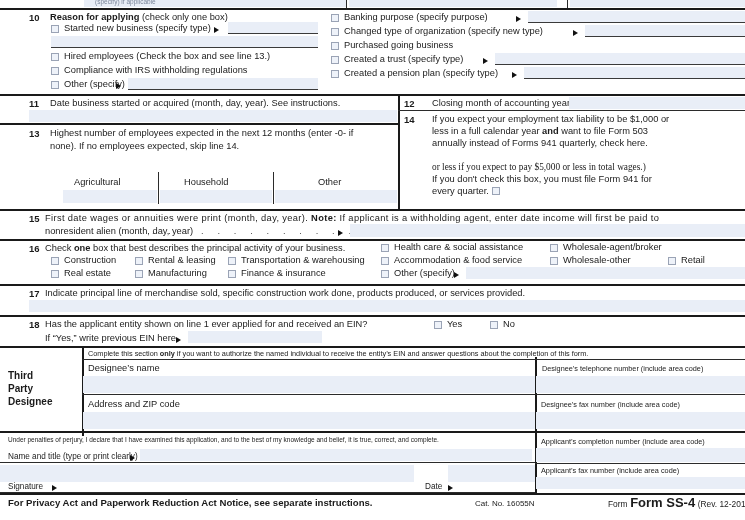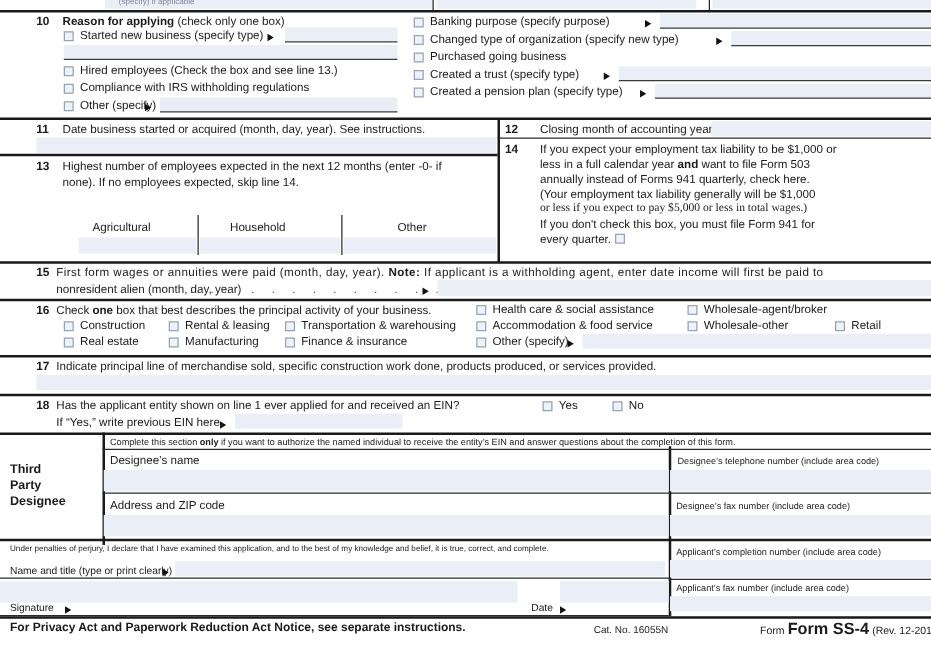--- a/index.html
+++ b/index.html
@@ -127,31 +127,30 @@
   <div class="abs fill" style="left:275px;top:190px;width:122px;height:13px;"></div>
   <div class="vr" style="left:158px;top:172px;height:32px;"></div>
   <div class="vr" style="left:273px;top:172px;height:32px;"></div>
 
   <div class="num" style="left:404px;top:114px;">14</div>
   <div class="txt" style="left:432px;top:114px;">If you expect your employment tax liability to be $1,000 or</div>
   <div class="txt" style="left:432px;top:126px;">
     <span>less in a full calendar year </span><span class="b">and</span><span> want to file Form 503</span>
   </div>
   <div class="txt" style="left:432px;top:138px;">annually instead of Forms 941 quarterly, check here.</div>
-  <div class="txt" style="left:432px;top:150px;">(Your employment tax liability generally will be $1,000</div>
   <div class="txt" style="left:432px;top:162px;font-family:Liberation Serif, serif;">or less if you expect to pay $5,000 or less in total wages.)</div>
   <div class="txt" style="left:432px;top:174px;">If you don't check this box, you must file Form 941 for</div>
   <div class="txt" style="left:432px;top:186px;">every quarter.</div>
   <div class="cb" style="left:492px;top:187px;"></div>
 
   <div class="hr hr-thick" style="top:209px;"></div>
 
   <div class="num" style="left:29px;top:213px;">15</div>
   <div class="txt" style="left:45px;top:213px;letter-spacing:0.35px;">
-    <span>First form wages or annuities were paid (month, day, year). </span><span class="b">Note:</span><span> If applicant is a withholding agent, enter date income will first be paid to</span>
+    <span>First date wages or annuities were print (month, day, year). </span><span class="b">Note:</span><span> If applicant is a withholding agent, enter date income will first be paid to</span>
   </div>
   <div class="txt" style="left:45px;top:226px;">nonresident alien (month, day, year)</div>
   <div class="dots" style="left:152px;top:226px;">. . . . . . . . . . . . . . . . . . . .</div>
   <div class="tri" style="left:338px;top:229.5px;"></div>
   <div class="abs fill" style="left:350px;top:224px;width:395px;height:13px;"></div>
 
   <div class="hr hr-thick" style="top:239px;"></div>
 
   <div class="num" style="left:29px;top:243px;">16</div>
   <div class="txt" style="left:45px;top:243px;">

